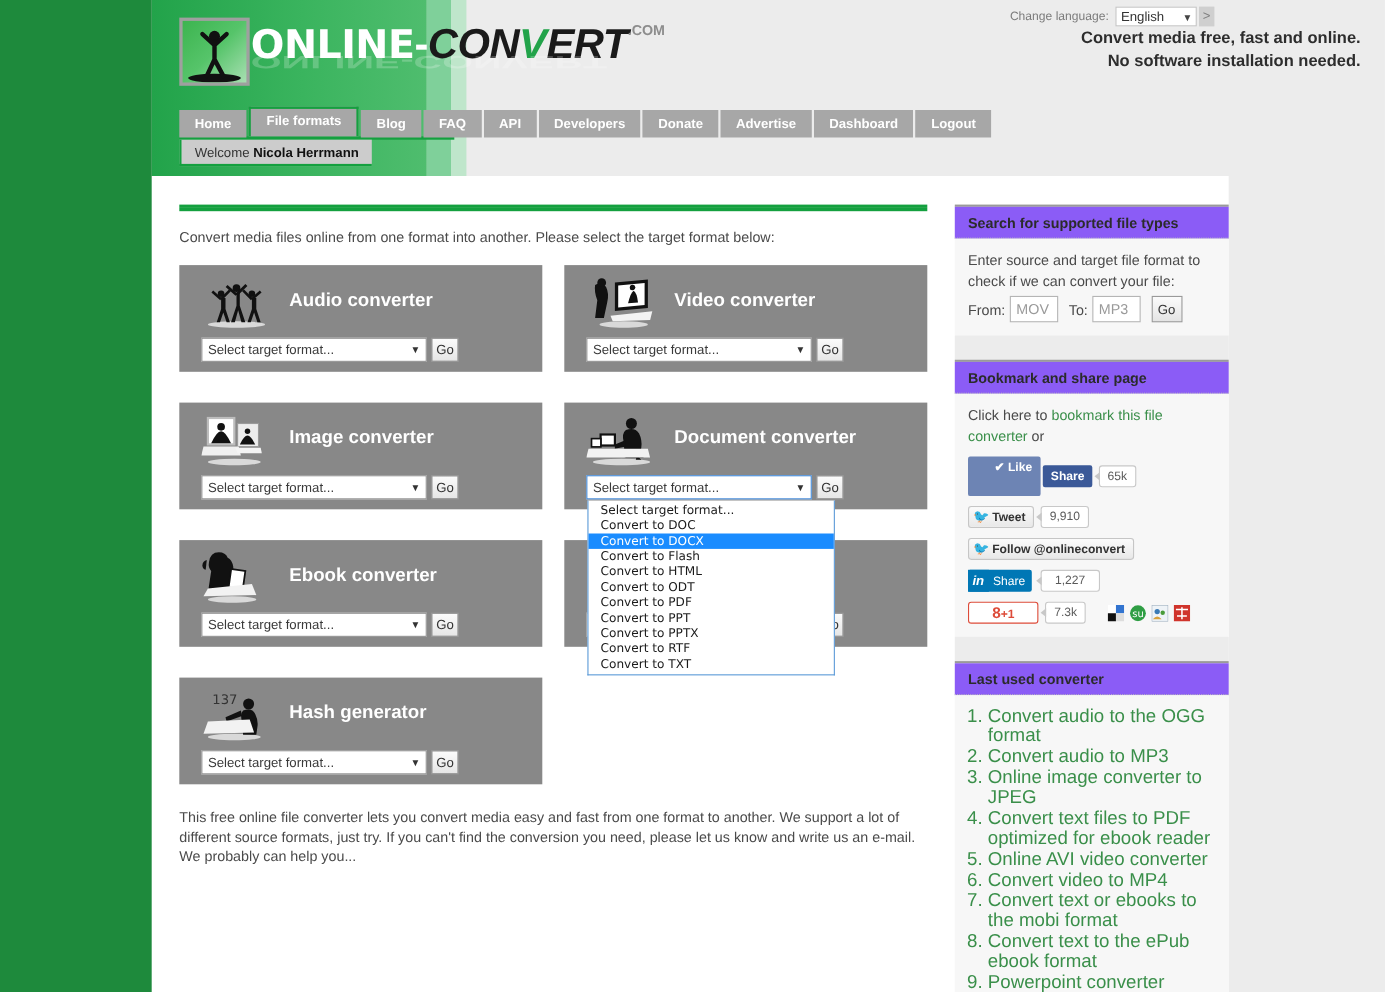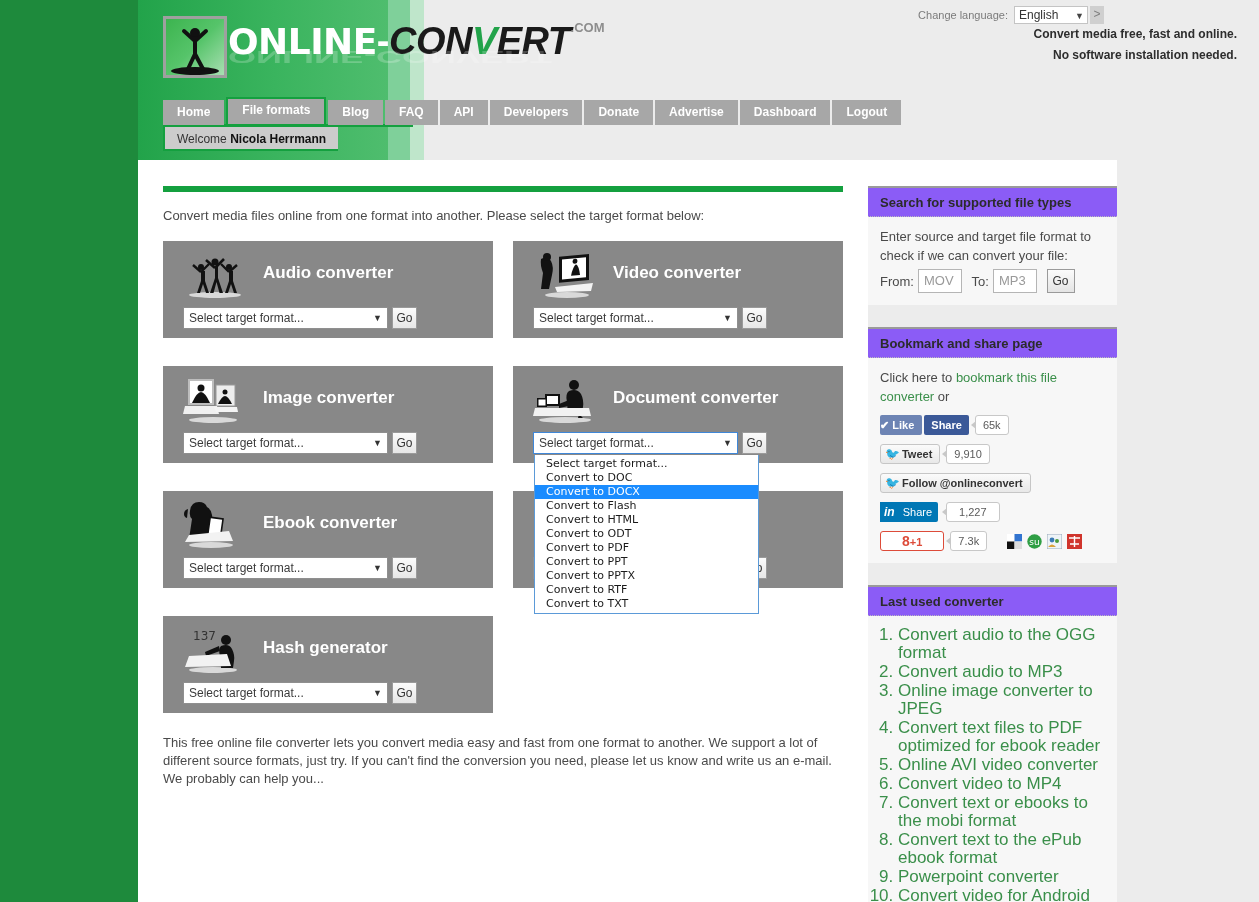--- a/index.html
+++ b/index.html
@@ -44,21 +44,21 @@
   #lang-row { position:absolute; right:155px; top:6px; font-size:11px; color:#7b7b7b; }
   #lang-label { display:inline-block; vertical-align:middle; margin-right:6px; }
   #lang-select { display:inline-block; vertical-align:middle; width:74px; height:18px;
       background:#fff; border:1px solid #c4c4c4; font-size:12px; color:#333;
       padding:0 16px 0 4px; line-height:16px; position:relative; }
   #lang-caret { position:absolute; right:3px; top:1px; font-size:9px; color:#444; }
   #lang-go { display:inline-block; vertical-align:middle; width:14px; height:18px;
       background:#cfcfcf; color:#7d7d7d; text-align:center; line-height:17px; font-size:12px; margin-left:2px; }
 
   #tagline { position:absolute; right:22px; top:24px; width:430px; text-align:right;
-      font-size:12px; font-weight:bold; color:#2d2d2d; line-height:21px; }
+      font-size:15px; font-weight:bold; color:#2d2d2d; line-height:21px; }
 
   
   #nav { position:absolute; left:163px; top:99px; height:25px; white-space:nowrap; z-index:6; }
   .nav-item { display:inline-block; height:25px; line-height:25px; background:#a7a7a7; color:#ffffff;
       font-size:12px; font-weight:bold; text-align:center; margin-right:2px; padding:0 14px; }
   .nav-item.active { background:#a7a7a7; border:2px solid #14a03f; border-bottom:none; height:27px;
       line-height:23px; position:relative; top:-2px; }
   #welcome-bar { position:absolute; left:163px; top:127px; height:24px; background:#cccccc;
       border-left:2px solid #14a03f; border-bottom:2px solid #14a03f; padding:0 12px;
       line-height:24px; font-size:12px; color:#333; z-index:6; }
@@ -114,22 +114,22 @@
       line-height:22px; padding:0 5px; }
   .sb-go { display:inline-block; vertical-align:middle; width:28px; height:24px;
       background:linear-gradient(#fbfbfb,#e4e4e4); border:1px solid #9a9a9a;
       font-size:12px; color:#333; text-align:center; line-height:22px; }
   .lbl { display:inline-block; vertical-align:middle; margin:0 4px 0 0; font-size:13px; color:#4a4a4a; }
 
   .link-green { color:#3a8f4a; }
 
   
   .share-row { margin-top:9px; white-space:nowrap; }
-  .fb-like { display:inline-block; vertical-align:middle; height:20px; background:#6d84b4;
-      color:#fff; font-size:11px; font-weight:bold; line-height:20px; padding:0 8px 0 0; border-radius:2px; }
+  .fb-like { display:inline-block; vertical-align:middle; height:36px; background:#6d84b4;
+      color:#fff; font-size:11px; font-weight:bold; line-height:20px; padding:0 8px 0 24px; border-radius:2px; }
   .fb-share { display:inline-block; vertical-align:middle; height:20px; background:#3b5998;
       color:#fff; font-size:11px; font-weight:bold; line-height:20px; padding:0 7px; border-radius:2px; margin-left:2px; }
   .bubble { display:inline-block; vertical-align:middle; height:20px; background:#fff;
       border:1px solid #c8c8c8; border-radius:3px; font-size:11px; color:#5a5a5a;
       line-height:18px; padding:0 7px; margin-left:6px; position:relative; }
   .bubble:before { content:""; position:absolute; left:-5px; top:5px; width:0; height:0;
       border-top:4px solid transparent; border-bottom:4px solid transparent; border-right:5px solid #c8c8c8; }
   .tw-btn { display:inline-block; vertical-align:middle; height:20px;
       background:linear-gradient(#fbfbfb,#e8e8e8); border:1px solid #c6c6c6; border-radius:3px;
       font-size:11px; font-weight:bold; color:#333; line-height:18px; padding:0 7px 0 4px;text-align:center; }

